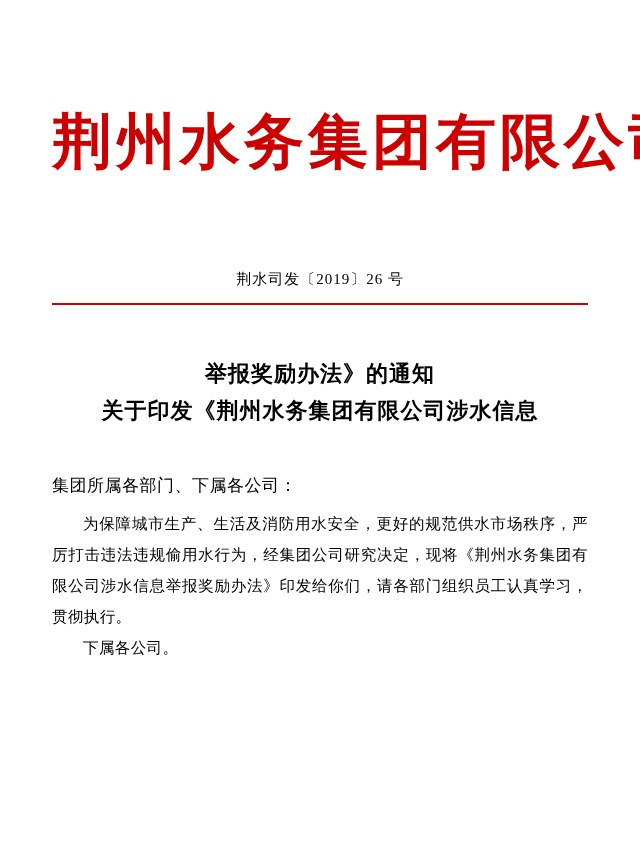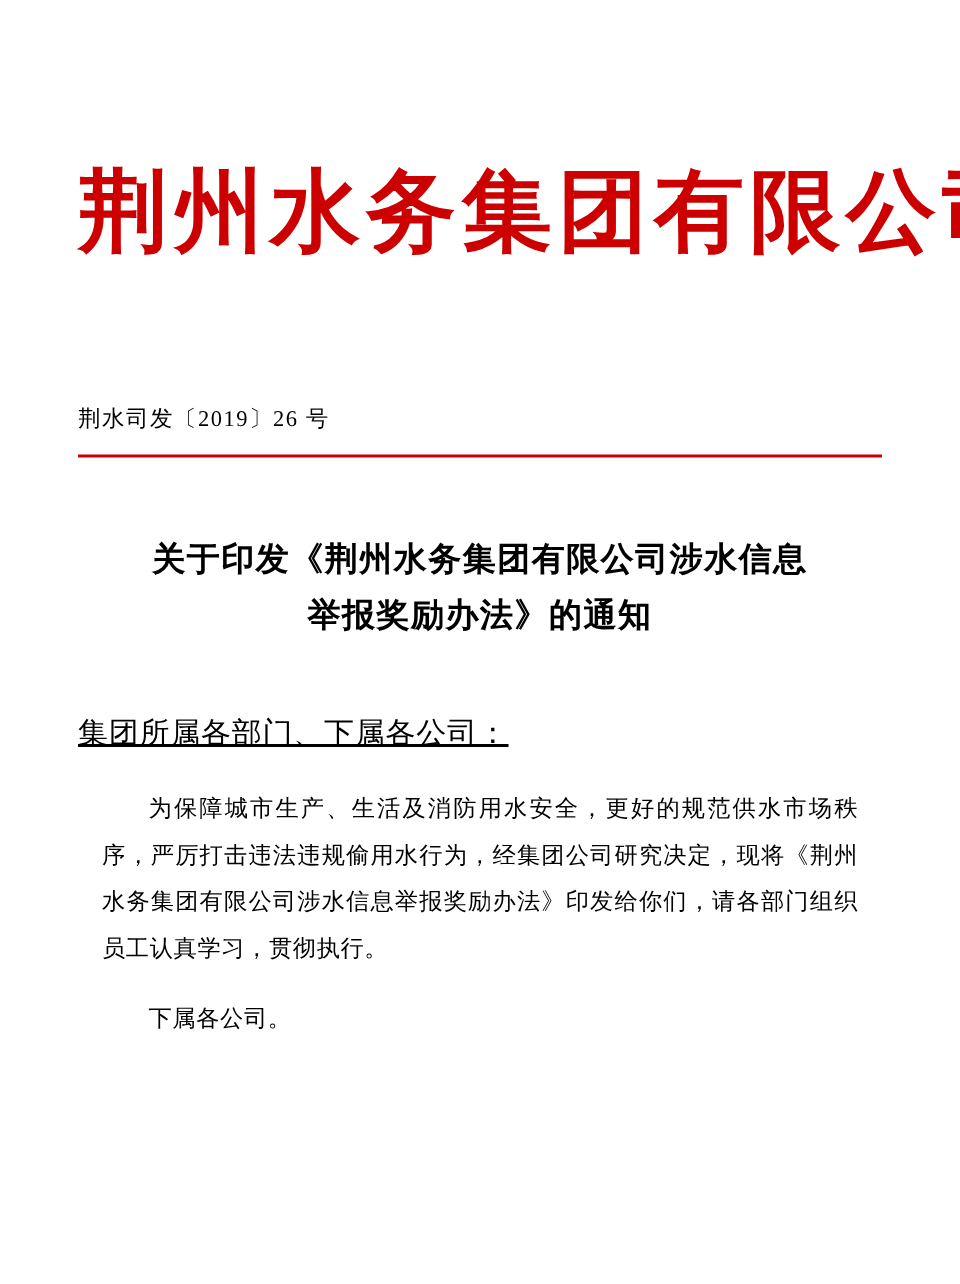--- a/index.html
+++ b/index.html
@@ -28,21 +28,21 @@
     color: #cc0000;
     font-family: "DejaVu Serif", "Liberation Serif", serif;
     font-weight: 700;
     font-size: 60px;
     letter-spacing: 4px;
     line-height: 1.1;
     margin-top: 108px;
     white-space: nowrap;
   }
   .doc-number {
-    text-align: left;
+    text-align: center;
     font-size: 15px;
     color: #000000;
     margin-top: 96px;
     letter-spacing: 1px;
     font-family: "Liberation Serif", "DejaVu Serif", serif;
   }
   .red-rule {
     height: 2px;
     background: #cc0000;
     margin-top: 14px;
@@ -56,51 +56,50 @@
     line-height: 1.7;
     letter-spacing: 1px;
     color: #000000;
     font-family: "DejaVu Serif", "Liberation Serif", serif;
   }
   .doc-title .line {
     display: block;
   }
   .salutation {
     margin-top: 40px;
-    font-size: 20px;
+    font-size: 17px;
     letter-spacing: 0.5px;
     line-height: 1.9;
-    text-decoration: underline;
   }
   .body-text {
     margin-top: 6px;
     font-size: 15.5px;
     line-height: 2.0;
     letter-spacing: 0.4px;
     text-align: justify;
     text-indent: 2em;
   }
   .body-text p {
-    margin: 16px;
+    margin: 0;
   }
 </style>
 </head>
 <body>
 
 <div class="page">
 
   <div class="doc-header">荆州水务集团有限公司</div>
 
   <div class="doc-number">荆水司发〔2019〕26 号</div>
 
   <div class="red-rule"></div>
 
   <div class="doc-title">
+    <span class="line">举报奖励办法》的通知</span>
     <span class="line">关于印发《荆州水务集团有限公司涉水信息</span>
-    <span class="line">举报奖励办法》的通知</span>
   </div>
 
   <div class="salutation">集团所属各部门、下属各公司：</div>
 
   <div class="body-text">
     <p>为保障城市生产、生活及消防用水安全，更好的规范供水市场秩序，严厉打击违法违规偷用水行为，经集团公司研究决定，现将《荆州水务集团有限公司涉水信息举报奖励办法》印发给你们，请各部门组织员工认真学习，贯彻执行。</p>
     <p>下属各公司。</p>
   </div>
 
 </div>

